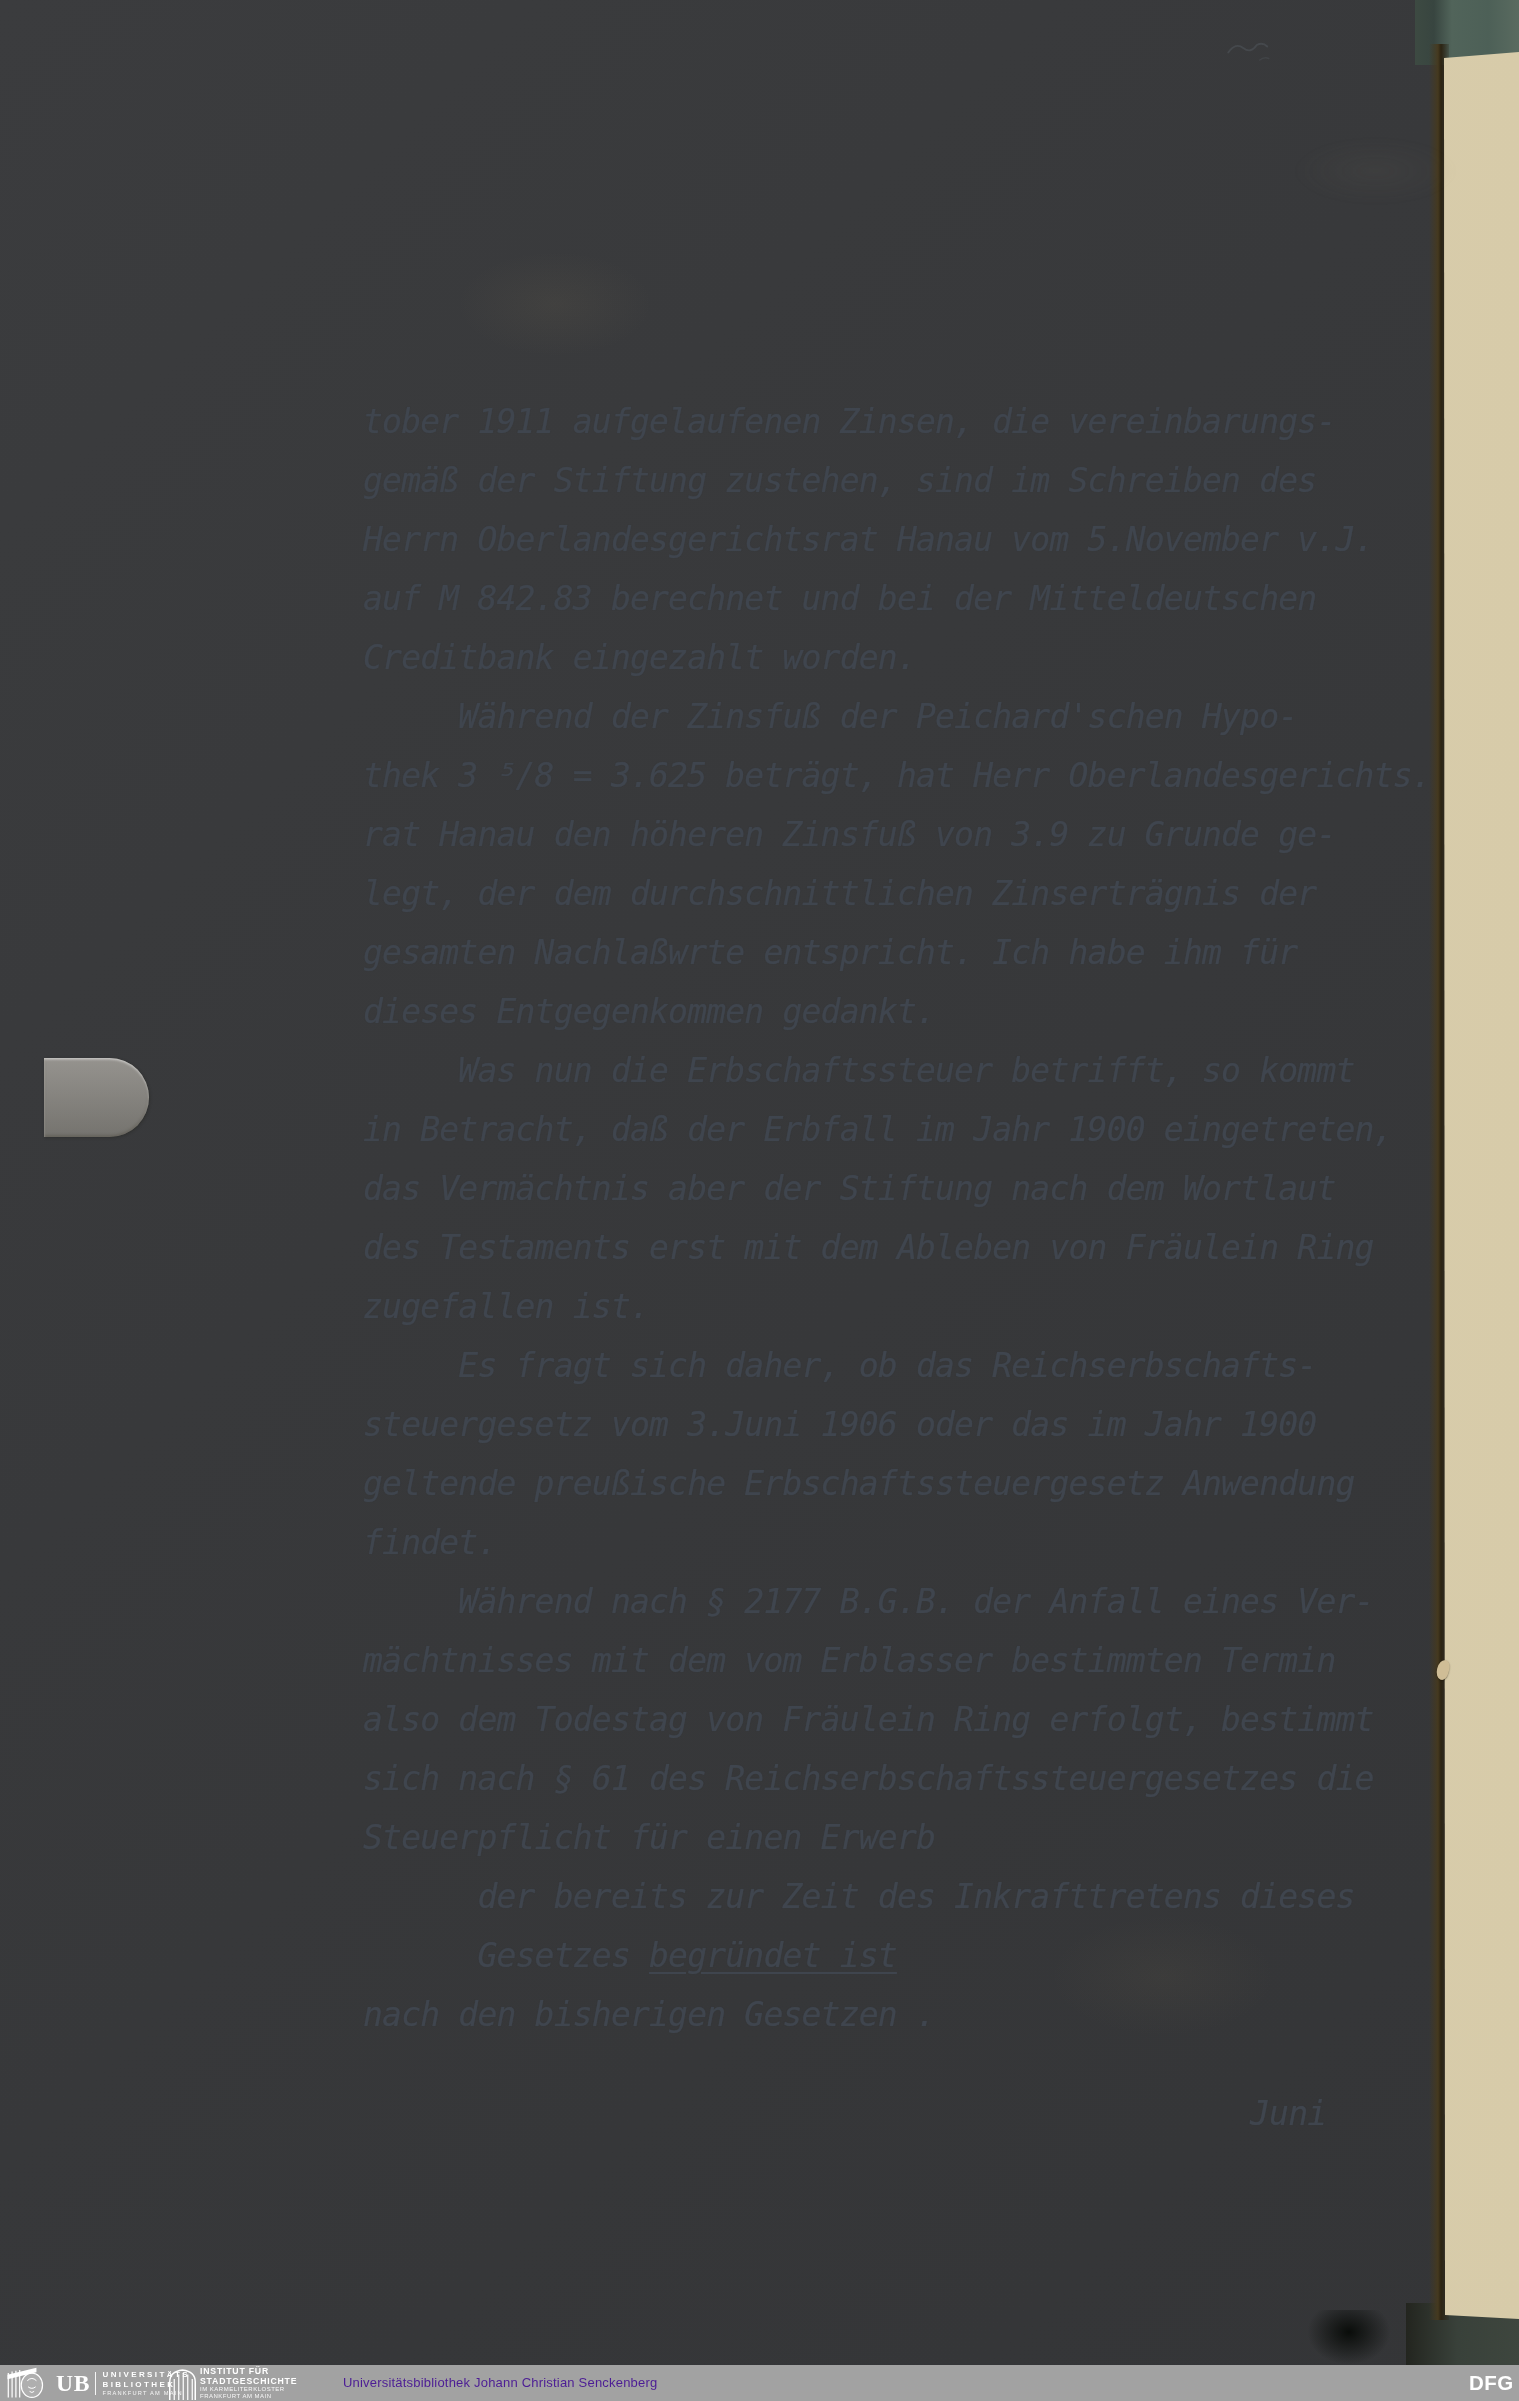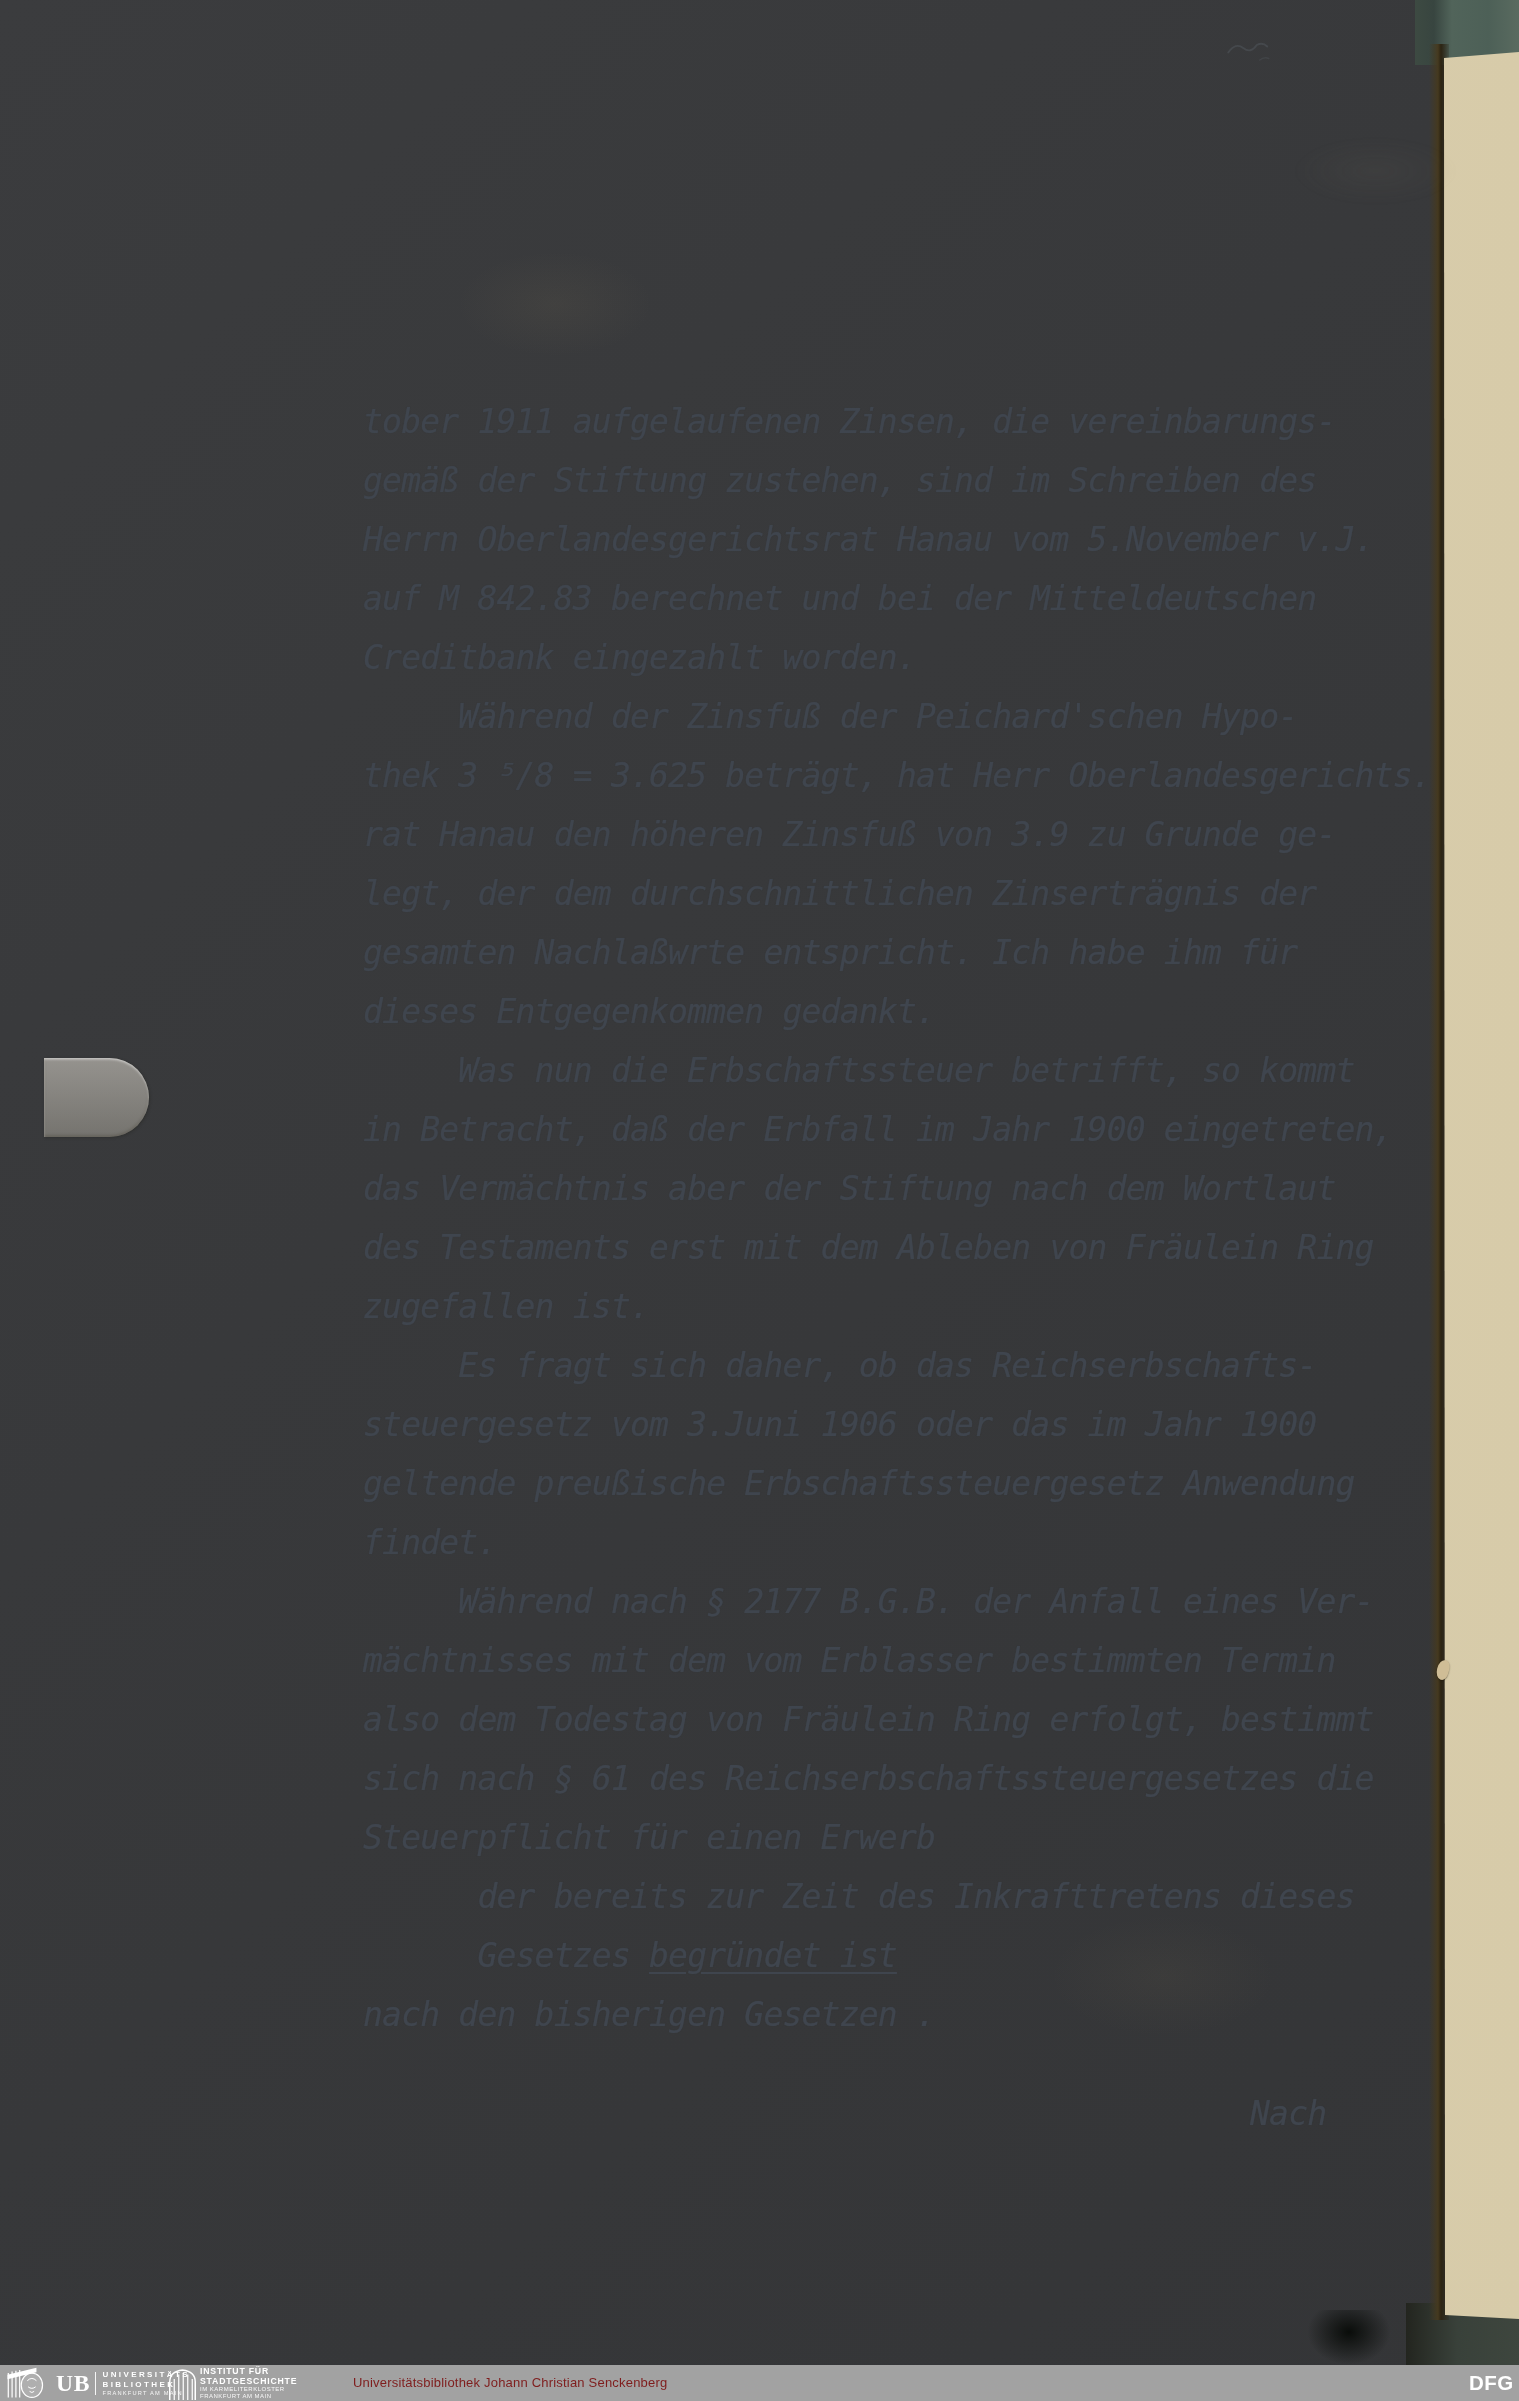--- a/index.html
+++ b/index.html
@@ -107,22 +107,22 @@
     margin-left:-20px;letter-spacing:0.8px;
   }
   .ub-divider{width:1.5px;height:23px;background:#fff;margin:0 6px 0 4.6px;opacity:.9;}
   .logo-textcol{display:flex;flex-direction:column;justify-content:center;line-height:1.15;}
   .ub-line{font-family:"Liberation Sans",sans-serif;font-weight:bold;font-size:8px;letter-spacing:2.4px;}
   .ub-sub{font-family:"Liberation Sans",sans-serif;font-size:5.7px;letter-spacing:1.2px;opacity:.9;margin-top:0.8px;}
   .inst-group{position:absolute;left:166px;top:2.3px;display:flex;align-items:center;height:32px;gap:1px;}
   .inst-bold{font-family:"Liberation Sans",sans-serif;font-weight:bold;font-size:8.7px;letter-spacing:0.8px;}
   .inst-small{font-family:"Liberation Sans",sans-serif;font-size:6px;letter-spacing:0.5px;opacity:.92;}
   .credit{
-    position:absolute;left:353px;top:10px;
-    font-family:"Liberation Sans",sans-serif;font-size:13px;color:#7f1d1d;letter-spacing:0.2px;
+    position:absolute;left:343px;top:10px;
+    font-family:"Liberation Sans",sans-serif;font-size:13px;color:#4c1d95;letter-spacing:0.2px;
   }
   .dfg{
     position:absolute;left:1469px;top:6px;
     font-family:"Liberation Sans",sans-serif;font-weight:bold;font-size:20.5px;letter-spacing:0.4px;
   }
 </style>
 </head>
 <body>
 
 <div class="stage">
@@ -140,21 +140,21 @@
   <div class="stain c"></div>
 
   <div class="clip-tab"></div>
 
   <svg class="pencil" style="left:1225px;top:36px;" width="68" height="30" viewBox="0 0 90 40">
     <path d="M4,22 q10,-14 20,-6 t18,-4 q8,-4 14,2" fill="none" stroke="rgba(82,88,94,0.5)" stroke-width="2.5" stroke-linecap="round"></path>
     <path d="M46,32 q6,-5 12,-2" fill="none" stroke="rgba(82,88,94,0.35)" stroke-width="2" stroke-linecap="round"></path>
   </svg>
 
   <div class="textblock"><div class="tline">tober 1911 aufgelaufenen Zinsen, die vereinbarungs-</div><div class="tline">gemäß der Stiftung zustehen, sind im Schreiben des</div><div class="tline">Herrn Oberlandesgerichtsrat Hanau vom 5.November v.J.</div><div class="tline">auf M 842.83 berechnet und bei der Mitteldeutschen</div><div class="tline">Creditbank eingezahlt worden.</div><div class="tline">     Während der Zinsfuß der Peichard'schen Hypo-</div><div class="tline">thek 3 ⁵/8 = 3.625 beträgt, hat Herr Oberlandesgerichts.</div><div class="tline">rat Hanau den höheren Zinsfuß von 3.9 zu Grunde ge-</div><div class="tline">legt, der dem durchschnittlichen Zinserträgnis der</div><div class="tline">gesamten Nachlaßwrte entspricht. Ich habe ihm für</div><div class="tline">dieses Entgegenkommen gedankt.</div><div class="tline">     Was nun die Erbschaftssteuer betrifft, so kommt</div><div class="tline">in Betracht, daß der Erbfall im Jahr 1900 eingetreten,</div><div class="tline">das Vermächtnis aber der Stiftung nach dem Wortlaut</div><div class="tline">des Testaments erst mit dem Ableben von Fräulein Ring</div><div class="tline">zugefallen ist.</div><div class="tline">     Es fragt sich daher, ob das Reichserbschafts-</div><div class="tline">steuergesetz vom 3.Juni 1906 oder das im Jahr 1900</div><div class="tline">geltende preußische Erbschaftssteuergesetz Anwendung</div><div class="tline">findet.</div><div class="tline">     Während nach § 2177 B.G.B. der Anfall eines Ver-</div><div class="tline">mächtnisses mit dem vom Erblasser bestimmten Termin</div><div class="tline">also dem Todestag von Fräulein Ring erfolgt, bestimmt</div><div class="tline">sich nach § 61 des Reichserbschaftssteuergesetzes die</div><div class="tline">Steuerpflicht für einen Erwerb</div><div class="tline">      der bereits zur Zeit des Inkrafttretens dieses</div><div class="tline">      Gesetzes <span class="uline">begründet ist</span></div><div class="tline">nach den bisherigen Gesetzen .</div></div>
-  <div class="catchword">Nach</div>
+  <div class="catchword">Juni</div>
 
   <div class="footer">
 
     <div class="ub-group">
       <svg width="70" height="32" viewBox="0 0 92 42">
         <line x1="3" y1="8" x2="3" y2="40" stroke="#fff" stroke-width="1.6"></line>
         <line x1="8" y1="6" x2="8" y2="40" stroke="#fff" stroke-width="1.6"></line>
         <line x1="13" y1="5" x2="13" y2="40" stroke="#fff" stroke-width="1.6"></line>
         <line x1="18" y1="4" x2="18" y2="40" stroke="#fff" stroke-width="1.6"></line>
         <polygon points="2,10 40,1 40,7 2,16" fill="#fff"></polygon>

